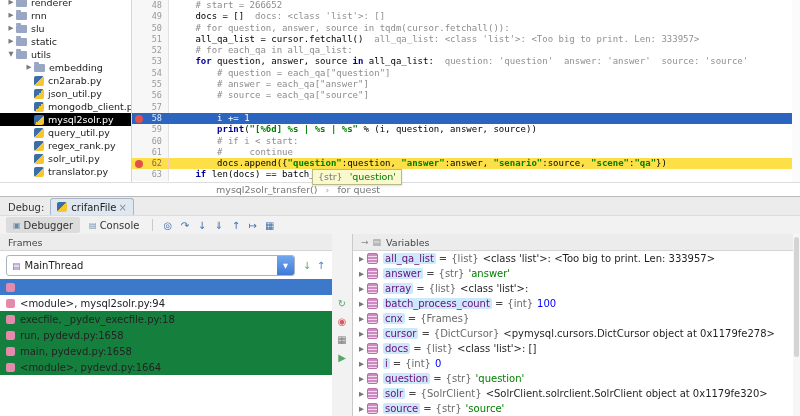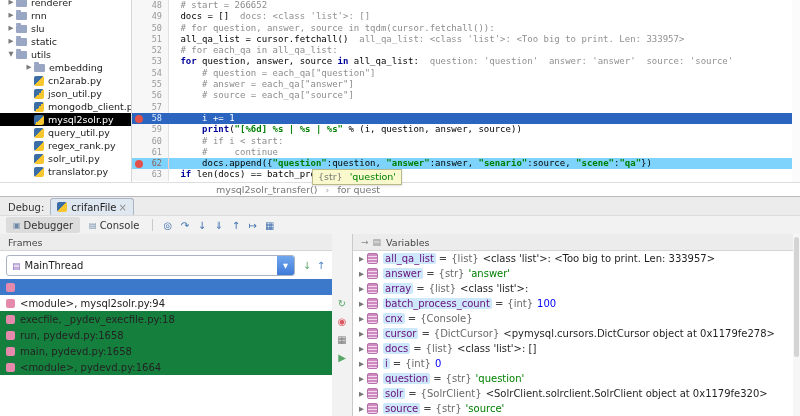--- a/index.html
+++ b/index.html
@@ -17,35 +17,35 @@
   .folder-icon{position:relative;width:11px;height:8px;background:#9aa7c4;border-radius:1px;
                flex:0 0 11px;margin-right:4px;margin-top:1px;}
   .folder-icon::before{content:'';position:absolute;top:-2px;left:0;width:5px;height:2px;
                background:#9aa7c4;border-radius:1px 1px 0 0;}
   .py-icon{width:10px;height:10px;border-radius:2px;flex:0 0 10px;margin-right:4px;
            background:linear-gradient(135deg,#3a6ea5 50%,#f7c52e 50%);}
 
   
   .editor{position:absolute;left:132px;top:0;right:0;height:182px;background:#fff;overflow:hidden;}
   .code-line{display:flex;height:11.3px;line-height:11.3px;white-space:pre;position:relative;
-             font-family:"DejaVu Sans Mono",monospace;font-size:9px;}
+             font-family:"DejaVu Sans Mono",monospace;font-size:9px;gap:15px;}
   .gutter{flex:0 0 30px;text-align:right;padding-right:6px;color:#999;background:#f7f7f7;
           border-right:1px solid #e2e2e2;position:relative;font-size:8.5px;}
   .bp-dot{position:absolute;left:3px;top:2px;width:8px;height:8px;border-radius:50%;background:#e2504c;}
   .code-body{padding-left:6px;}
   .tok-pln{color:#000}
   .tok-com{color:#8c8c8c}
   .tok-kw{color:#00009a;font-weight:bold}
   .tok-str{color:#008000;font-weight:bold}
   .tok-num{color:#0000ff}
   .tok-dbg{color:#909090}
   .line-exec,.line-exec .gutter{background:#2c65c0;border-right-color:#2c65c0;}
   .line-exec .gutter{color:#dce8fa;}
   .line-exec .tok-pln,.line-exec .tok-kw,.line-exec .tok-str,.line-exec .tok-num{color:#fff;}
-  .line-bp,.line-bp .gutter{background:#7dd3fc;border-right-color:#f8cdc0;}
+  .line-bp,.line-bp .gutter{background:#fde047;border-right-color:#f8cdc0;}
   .line-bp .gutter{color:#8a6258;}
   .editor-scrollbar{position:absolute;right:0;top:0;width:8px;height:182px;background:#fbfbfb;}
 
   
   .breadcrumb-bar{position:absolute;left:0;top:182px;width:800px;height:14px;background:#fff;
                   border-top:1px solid #dedede;font-size:9.5px;line-height:13px;color:#777;
                   padding-left:216px;box-sizing:border-box;white-space:nowrap;}
   .crumb-sep{margin:0 5px;color:#a0a0a0;}
 
   
@@ -346,21 +346,21 @@
               <span class="var-name">batch_process_count</span>
               <span class="var-eq">=</span>
               <span class="var-type">{int}</span>
               <span class="var-val num">100</span>
             </div>
             <div class="var-row">
               <span class="var-expand">▶</span>
               <span class="var-ico"></span>
               <span class="var-name">cnx</span>
               <span class="var-eq">=</span>
-              <span class="var-type">{Console}</span>
+              <span class="var-type">{Frames}</span>
             </div>
             <div class="var-row">
               <span class="var-expand">▶</span>
               <span class="var-ico"></span>
               <span class="var-name">cursor</span>
               <span class="var-eq">=</span>
               <span class="var-type">{DictCursor}</span>
               <span class="var-val">&lt;pymysql.cursors.DictCursor object at 0x1179fe278&gt;</span>
             </div>
             <div class="var-row">

